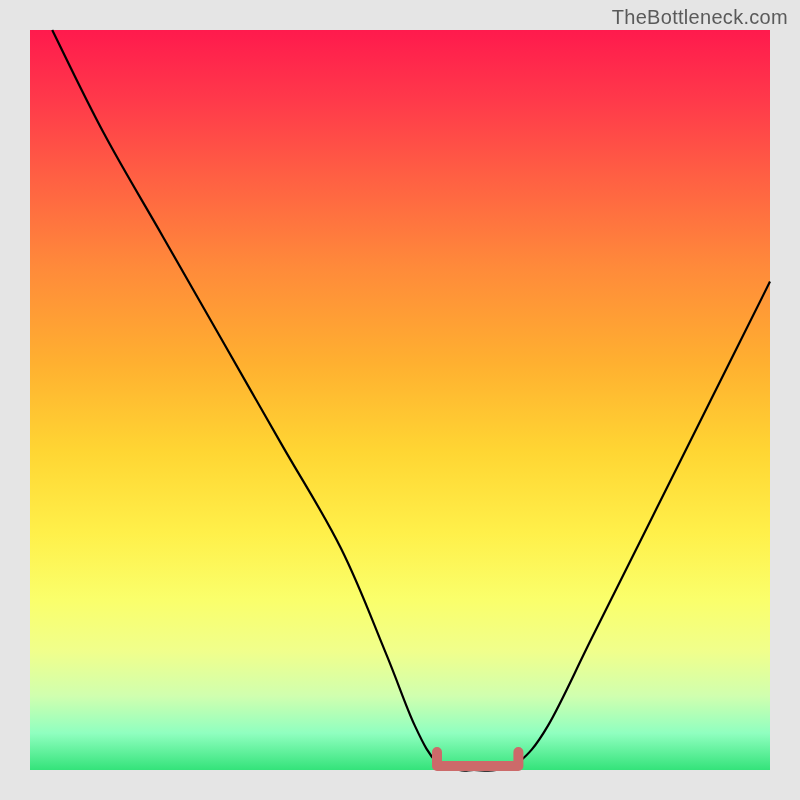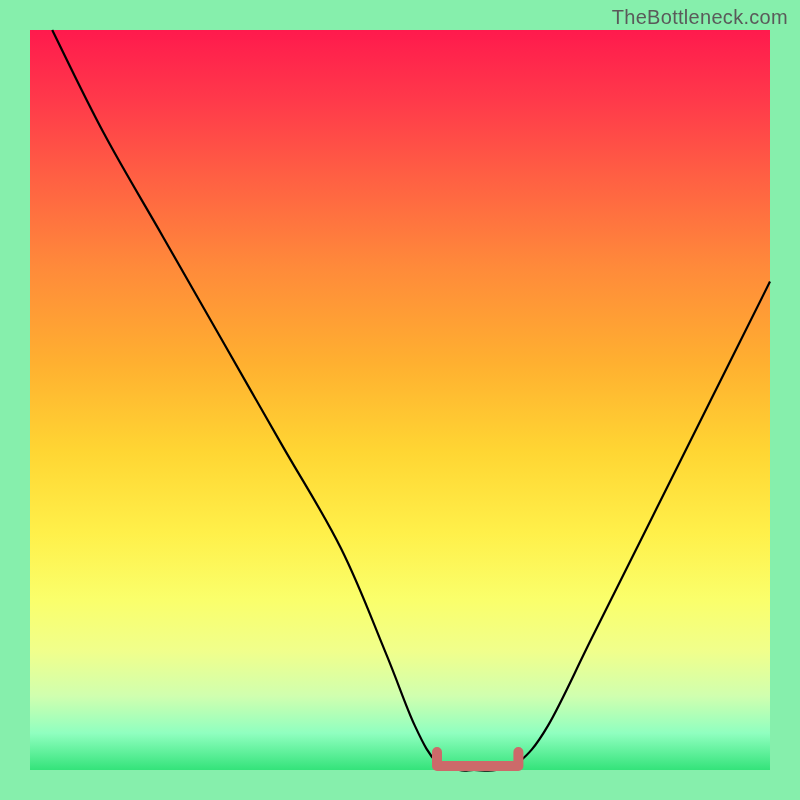--- a/index.html
+++ b/index.html
@@ -10,21 +10,21 @@
     background: #000;
     position: relative;
     font-family: Arial, sans-serif;
   }
   .frame {
     position: absolute;
     top: 0;
     left: 0;
     width: 800px;
     height: 800px;
-    background: #86efac;
+    background: #e5e5e5;
   }
   .plot-area {
     position: absolute;
     top: 30px;
     left: 30px;
     width: 740px;
     height: 740px;
     background: linear-gradient(to bottom,
       #ff1a4d 0%,
       #ff3b4a 10%,

